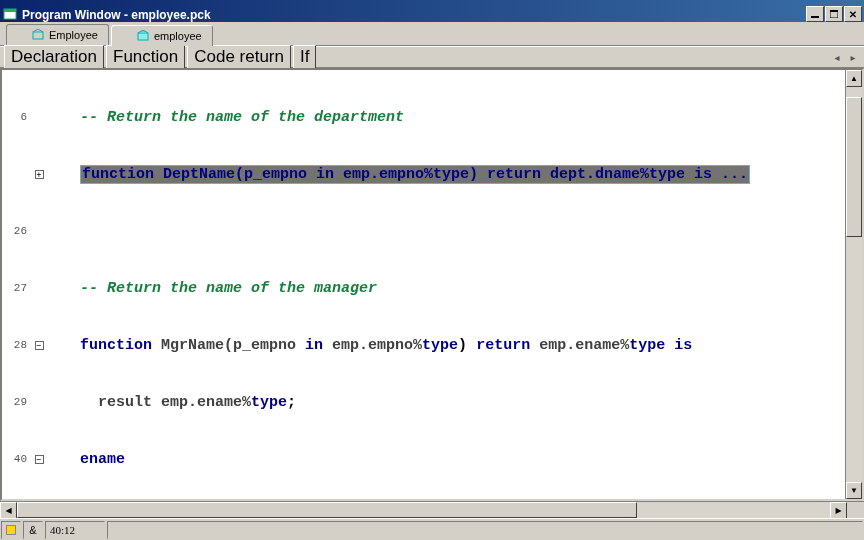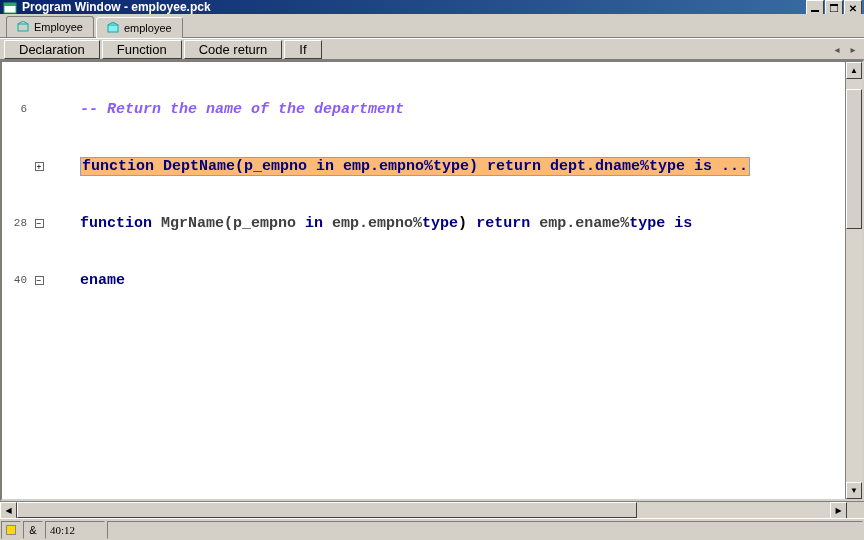--- a/index.html
+++ b/index.html
@@ -1,47 +1,47 @@
 <!DOCTYPE html>
 <html><head>
 <meta charset="utf-8">
 <style>
 * { box-sizing: border-box; margin: 0; padding: 0; }
 html, body { width: 864px; height: 540px; overflow: hidden; font-family: Tahoma, Arial, sans-serif; font-size: 11px; }
 body { background: #d4d0c8; display: flex; flex-direction: column; }
 
-.titlebar { height: 14px; background: linear-gradient(to right, #0a246a, #3a6ea5); color: #fff; display: flex; align-items: flex-start; padding: 0 2px; font-weight: bold; font-size: 12px; }
+.titlebar { height: 22px; background: linear-gradient(to right, #0a246a, #3a6ea5); color: #fff; display: flex; align-items: flex-end; padding: 0 2px; font-weight: bold; font-size: 12px; }
 .titlebar .icon { width: 16px; height: 16px; margin-right: 4px; display: flex; align-items: center; justify-content: center; }
 .titlebar .title { flex: 1; }
 .titlebar .winbtns { display: flex; gap: 1px; }
 .titlebar .winbtn { width: 18px; height: 16px; background: #d4d0c8; border: 1px solid #fff; border-right-color: #404040; border-bottom-color: #404040; display: flex; align-items: center; justify-content: center; font-family: Arial; font-size: 10px; font-weight: bold; color: #000; cursor: pointer; }
 
 .tabstrip { height: 24px; background: #d4d0c8; border-bottom: 1px solid #808080; display: flex; align-items: flex-end; padding-left: 6px; }
-.tab { height: 21px; padding: 2px 10px 2px 9px; background: #d4d0c8; border: 1px solid #808080; border-bottom: none; border-top-left-radius: 3px; border-top-right-radius: 3px; display: flex; align-items: center; gap: 4px; margin-right: 2px; cursor: pointer; font-size: 11px; }
+.tab { height: 21px; padding: 2px 10px 2px 24px; background: #d4d0c8; border: 1px solid #808080; border-bottom: none; border-top-left-radius: 3px; border-top-right-radius: 3px; display: flex; align-items: center; gap: 4px; margin-right: 2px; cursor: pointer; font-size: 11px; }
 .tab.active { background: #d4d0c8; position: relative; top: 1px; border-top: 1px solid #fff; border-left: 1px solid #fff; }
 .tabicon { width: 14px; height: 14px; display: flex; align-items: center; justify-content: center; }
 
 .crumbbar { height: 22px; background: #d4d0c8; border-top: 1px solid #fff; border-bottom: 1px solid #808080; display: flex; align-items: center; padding: 0 4px; gap: 2px; }
-.crumb { border: 1px solid #808080; background: #d4d0c8; padding: 1px 14px; font-size: 13px; cursor: pointer; border-top-color:#fff; border-left-color:#fff; border-right-color:#404040; border-bottom-color:#404040;}
+.crumb { border: 1px solid #808080; background: #d4d0c8; padding: 1px 6px; font-size: 17px; cursor: pointer; border-top-color:#fff; border-left-color:#fff; border-right-color:#404040; border-bottom-color:#404040;}
 .crumbbar .spacer { flex: 1; }
 .navarrow { width: 14px; height: 14px; display: flex; align-items: center; justify-content: center; cursor: pointer; color:#555; font-size:10px;}
 
 .editarea { flex: 1; display: flex; border: 2px inset #d4d0c8; background: #fff; overflow: hidden; position: relative; }
 .code { flex: 1; font-family: "Courier New", monospace; font-size: 15px; font-weight: bold; line-height: 19px; white-space: pre; overflow: hidden; padding-left: 2px; color: #000; }
 .row { height: 19px; display: flex; }
 .row .ln { width: 26px; text-align: right; padding-right: 3px; font-size: 11px; color: #555; font-weight: normal; line-height:19px;}
 .row .fold { width: 18px; display: flex; align-items: center; justify-content: center; }
 .row .glyph { width: 28px; display:flex; align-items:center; justify-content:center;}
 .row .txt { flex: 1; padding-left: 4px; }
 .foldbox { width: 9px; height: 9px; border: 1px solid #666; background: #fff; font-size: 8px; line-height: 7px; text-align: center; font-weight: normal; font-family: monospace; cursor:pointer; color:#000;}
 
 .kw { color: #000080; }
-.cm { color: #8b5cf6; font-style: italic; }
+.cm { color: #15803d; font-style: italic; }
 .id { color: #404040; }
-.collapsed { border: 1px solid #7aa7d4; background: #fdba74; padding: 0 1px; display: inline-block; line-height: 17px; }
+.collapsed { border: 1px solid #7aa7d4; background: #737373; padding: 0 1px; display: inline-block; line-height: 17px; }
 
 .vscroll { position: absolute; right: 0; top: 0; bottom: 0; width: 17px; background: #d8d4cc; border-left: 1px solid #808080; }
 .vscroll .sbtn { height: 17px; background: #d4d0c8; border: 1px solid #fff; border-right-color:#404040; border-bottom-color:#404040; display:flex;align-items:center;justify-content:center;font-size:8px;color:#000;cursor:pointer;}
 .vscroll .strack { position:absolute; top:17px; bottom:17px; left:0; right:0;}
 .vscroll .sthumb { position:absolute; left:0; right:0; background:#d4d0c8; border:1px solid #fff; border-right-color:#404040; border-bottom-color:#404040; top:10px; height:140px; cursor:pointer;}
 .vscroll .down { position:absolute; bottom:0; left:0; right:0;}
 
 .hscrollrow { height: 17px; background: #d4d0c8; display: flex; border-top: 1px solid #808080;}
 .hscrollrow .sbtn { width:17px; height:17px; background:#d4d0c8; border:1px solid #fff; border-right-color:#404040; border-bottom-color:#404040; display:flex;align-items:center;justify-content:center;font-size:8px;cursor:pointer;}
 .hscrollrow .htrack { flex:1; background:#d8d4cc; position:relative;}
@@ -108,21 +108,24 @@
   <div class="crumb">If</div>
   <div class="spacer"></div>
   <div class="navarrow">◂</div>
   <div class="navarrow">▸</div>
 </div>
 
 <div class="editarea">
   <div class="code" style="padding-right:18px;">
     <div class="row"><div class="ln">6</div><div class="fold"></div><div class="glyph"></div><div class="txt"><span class="cm">-- Return the name of the department</span></div></div>
     <div class="row"><div class="ln"></div><div class="fold"><div class="foldbox">+</div></div><div class="glyph"></div><div class="txt"><span class="collapsed"><span class="kw">function DeptName(p_empno in emp.empno%type) return dept.dname%type is ...</span></span></div></div>
+    <div class="row"><div class="ln">26</div><div class="fold"></div><div class="glyph"></div><div class="txt"></div></div>
+    <div class="row"><div class="ln">27</div><div class="fold"></div><div class="glyph"></div><div class="txt"><span class="cm">-- Return the name of the manager</span></div></div>
     <div class="row"><div class="ln">28</div><div class="fold"><div class="foldbox">−</div></div><div class="glyph"></div><div class="txt"><span class="kw">function</span><span class="id"> MgrName(p_empno </span><span class="kw">in</span><span class="id"> emp.empno%</span><span class="kw">type</span><span>) </span><span class="kw">return</span><span class="id"> emp.ename%</span><span class="kw">type</span><span class="kw"> is</span></div></div>
+    <div class="row"><div class="ln">29</div><div class="fold"></div><div class="glyph"></div><div class="txt"><span class="id">  result emp.ename%</span><span class="kw">type</span><span>;</span></div></div>
     <div class="row"><div class="ln">40</div><div class="fold"><div class="foldbox">−</div></div><div class="glyph"></div><div class="txt"><span class="kw">ename</span></div></div>
     
     
     
     
     
     
     
     
     

